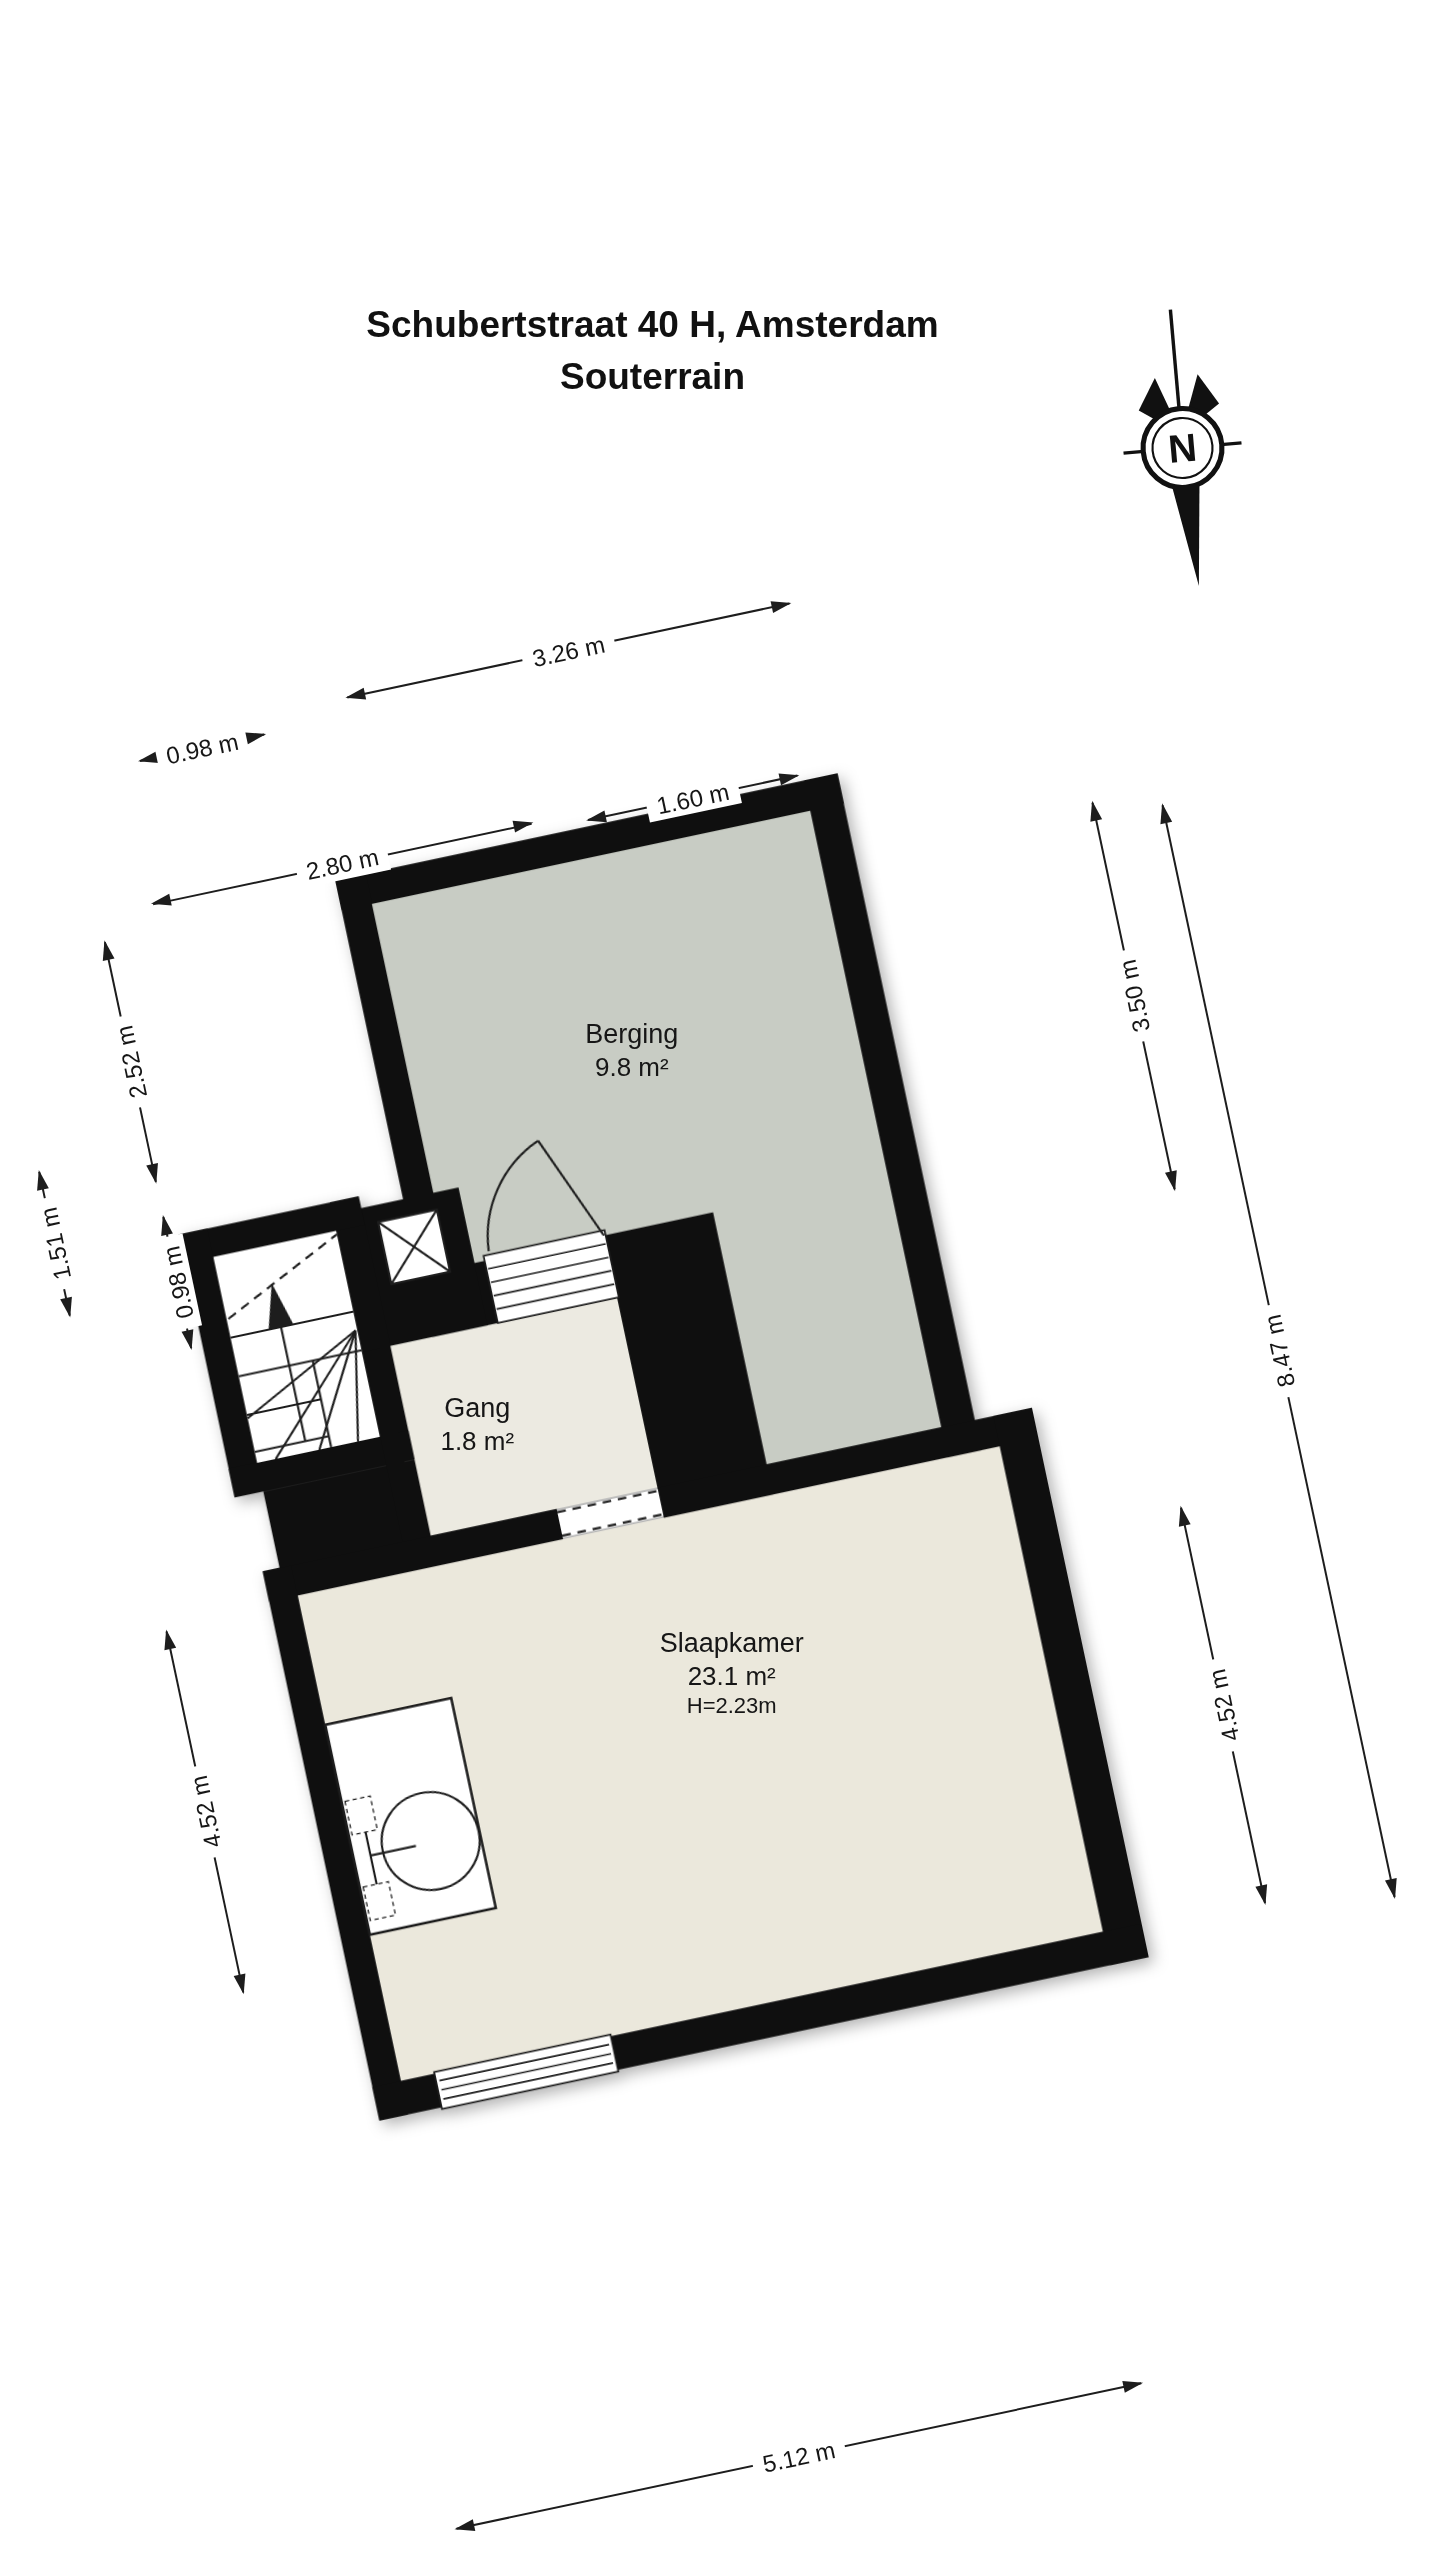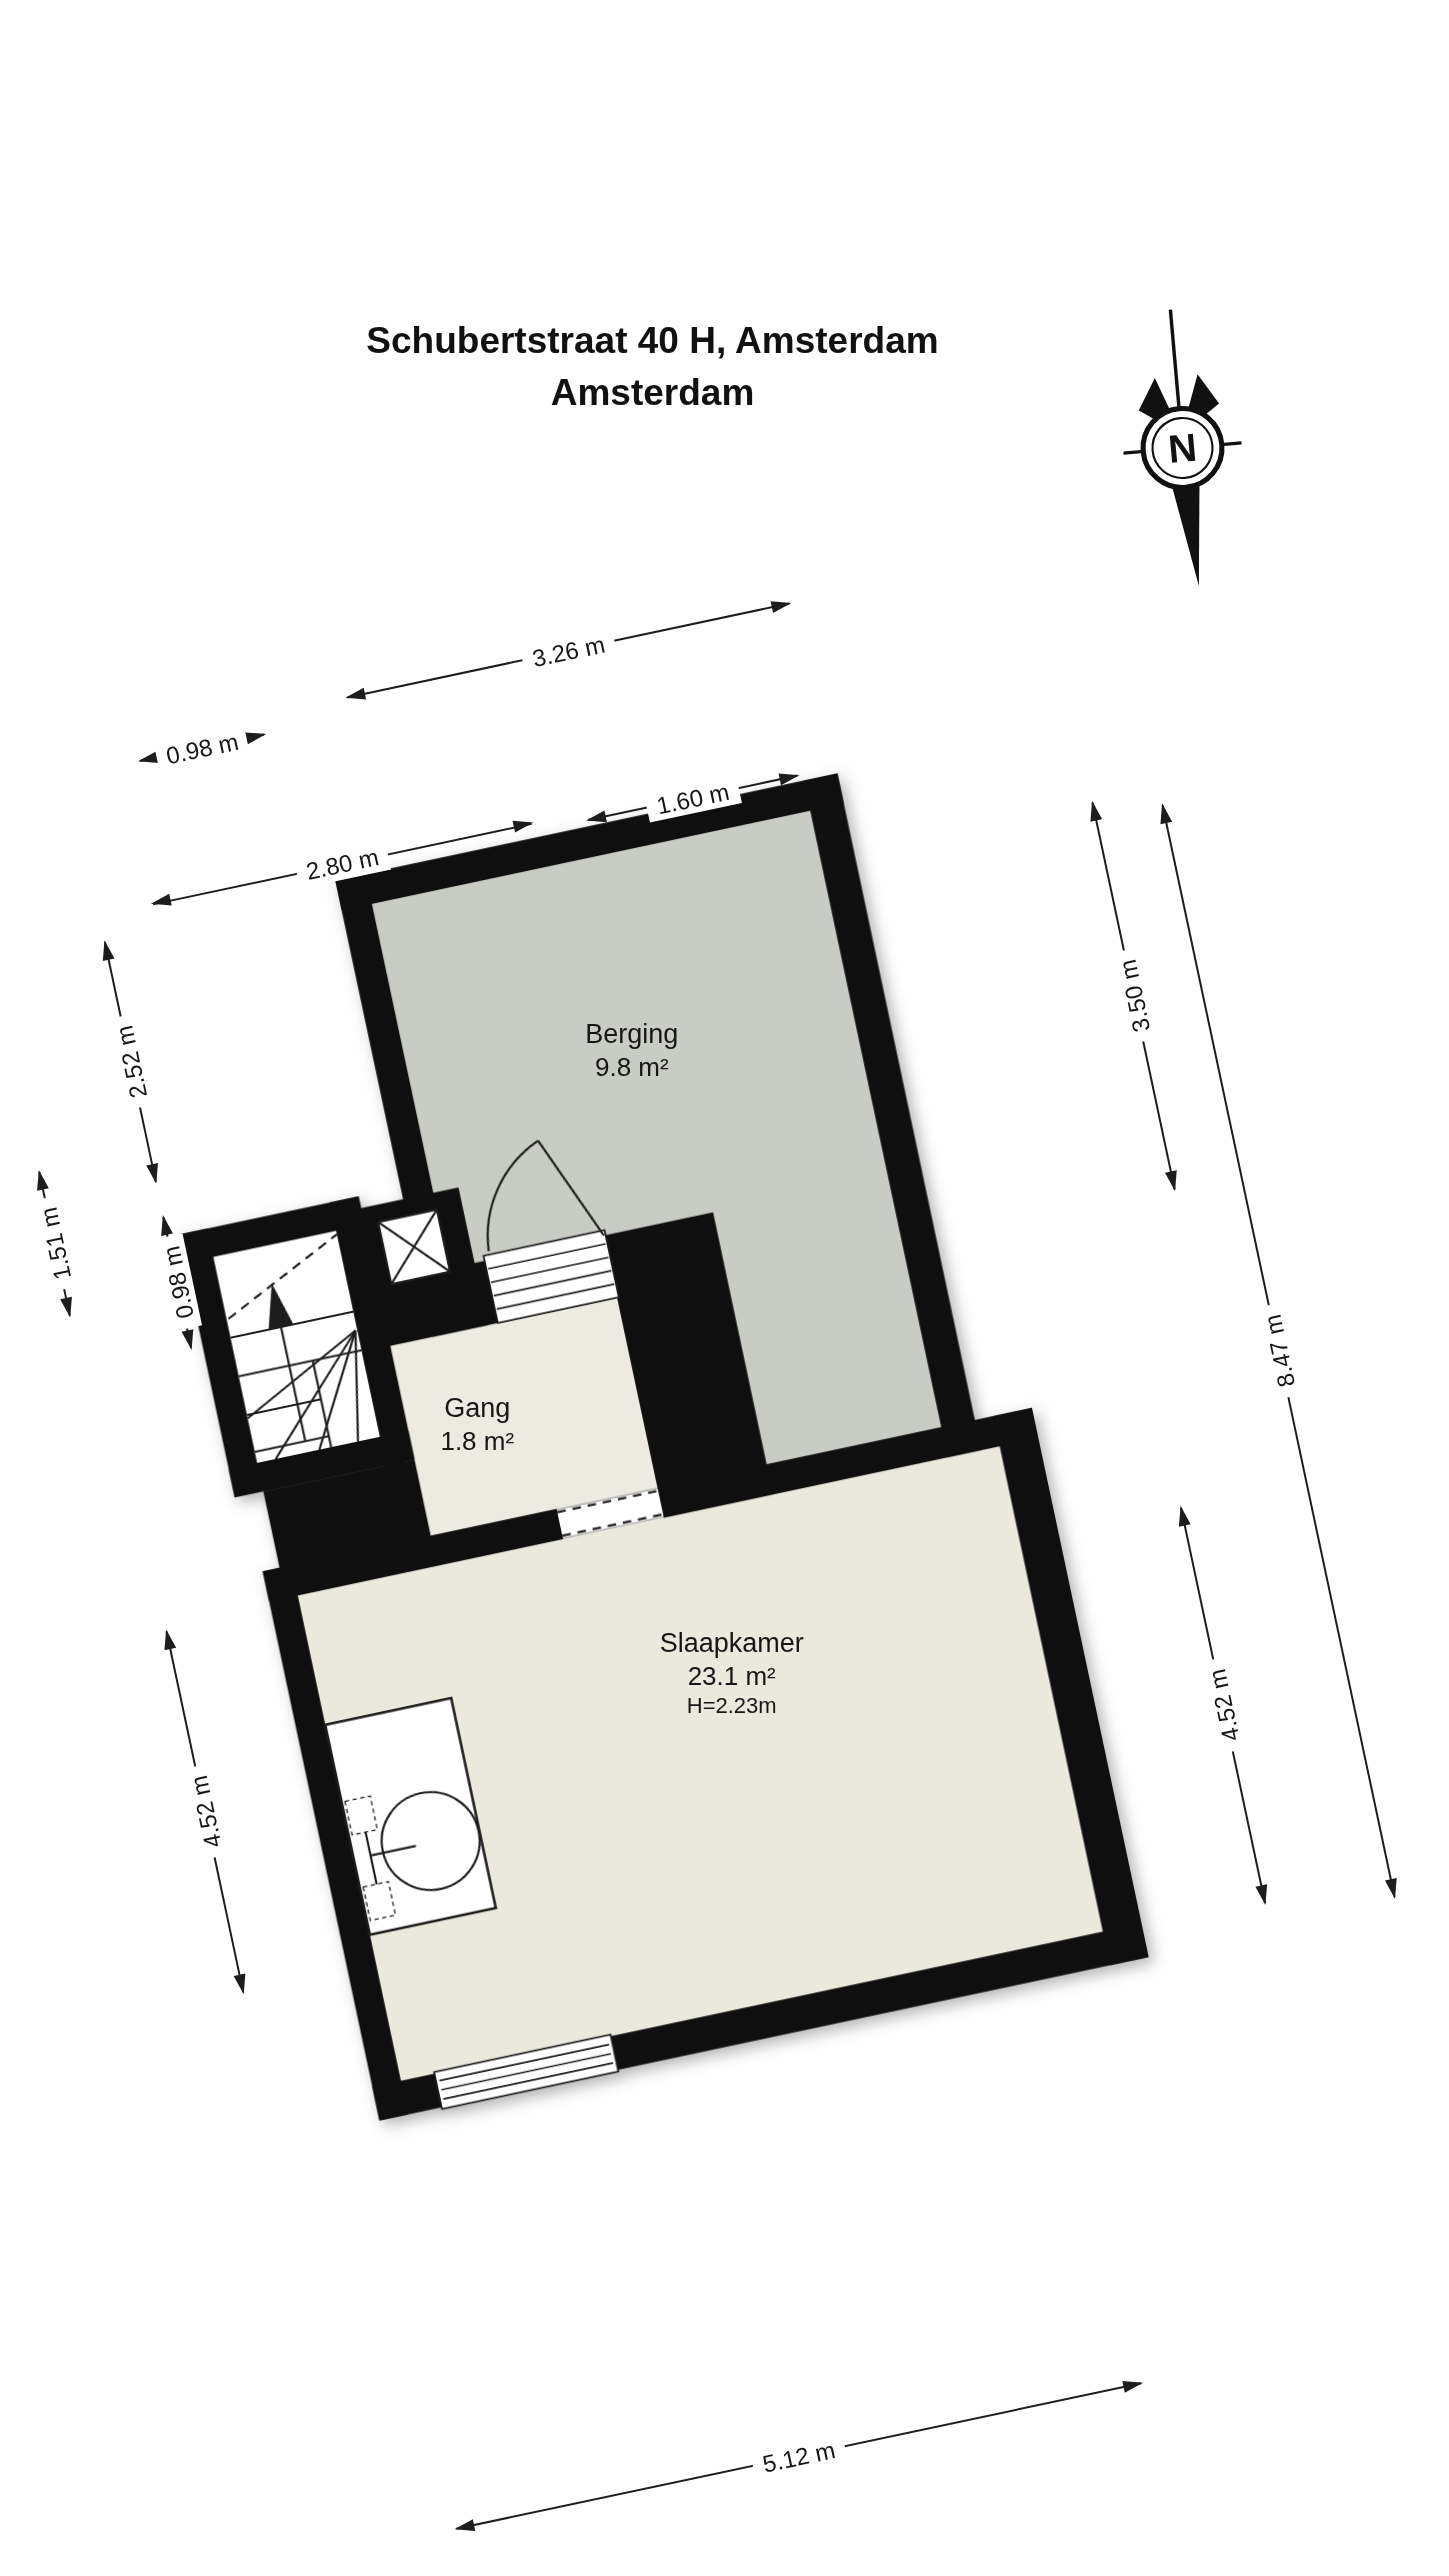--- a/index.html
+++ b/index.html
@@ -11,21 +11,21 @@
     --c-bg:#ffffff;
     --c-text:#161616;
   }
   html,body{margin:0;padding:0;}
   body{width:1449px;height:2576px;background:var(--c-bg);overflow:hidden;
        font-family:"Liberation Sans", sans-serif;color:var(--c-text);}
   .canvas{position:relative;width:1449px;height:2576px;overflow:hidden;}
 
   
   .plan-title{position:absolute;left:292px;top:299px;width:721px;text-align:center;
-              font-size:37px;font-weight:bold;line-height:52px;color:#111;margin-top:16px;}
+              font-size:37px;font-weight:bold;line-height:52px;color:#111;}
 
   
   .compass{position:absolute;left:1101px;top:302px;width:163px;height:292px;
            transform:rotate(-5deg);}
 
   
   .plan{position:absolute;left:335px;top:880px;width:0;height:0;
         transform:rotate(-12deg);transform-origin:0 0;}
 
   .building-svg{position:absolute;left:-369px;top:-17px;width:996px;height:1262px;
@@ -59,21 +59,21 @@
   .f-white{fill:#ffffff;}
   .s-line{stroke:var(--c-line);fill:none;}
 </style>
 </head>
 <body>
 
 <div class="canvas">
 
   <div class="plan-title">
     <div>Schubertstraat 40 H, Amsterdam</div>
-    <div>Amsterdam</div>
+    <div>Souterrain</div>
   </div>
 
   <svg class="compass" viewBox="0 0 190 340">
     <line x1="95" y1="8" x2="95" y2="124" stroke="#111" stroke-width="4"></line>
     <polygon points="48,122 95,154 70,86" fill="#111"></polygon>
     <polygon points="142,122 95,154 120,86" fill="#111"></polygon>
     <line x1="26" y1="170" x2="60" y2="170" stroke="#111" stroke-width="4"></line>
     <line x1="130" y1="170" x2="164" y2="170" stroke="#111" stroke-width="4"></line>
     <circle cx="95" cy="170" r="46" fill="#fff" stroke="#111" stroke-width="6"></circle>
     <circle cx="95" cy="170" r="35" fill="none" stroke="#111" stroke-width="2.5"></circle>

